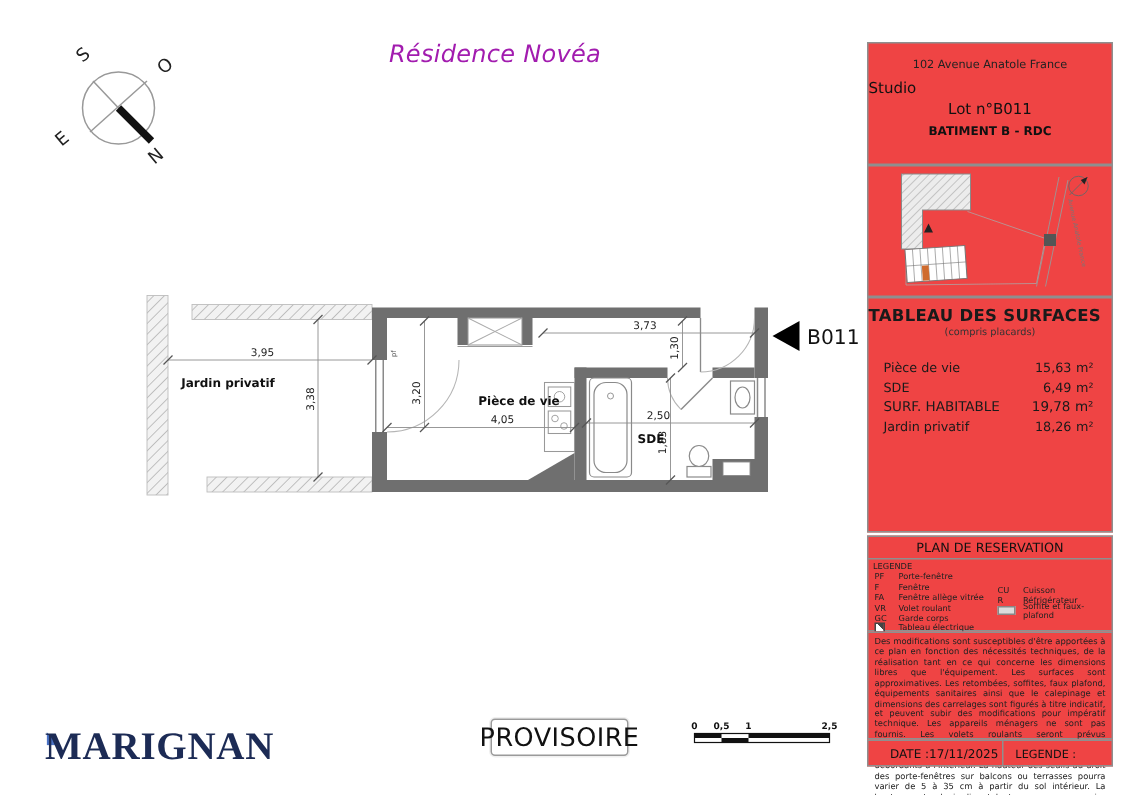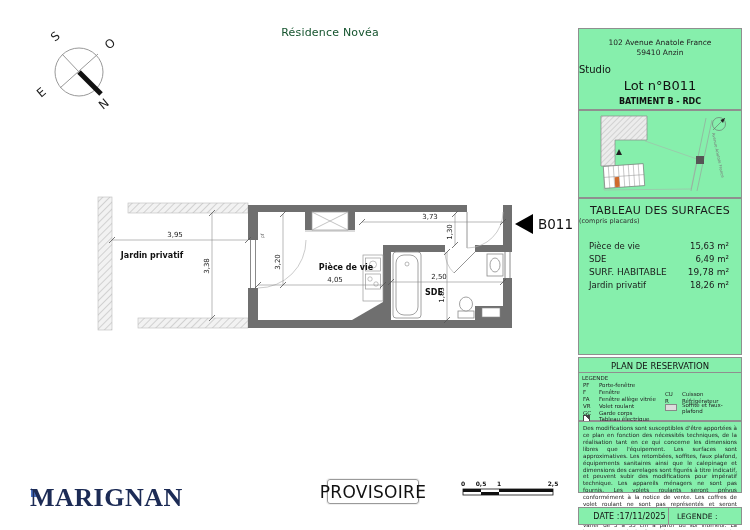--- a/index.html
+++ b/index.html
@@ -4,29 +4,29 @@
 <style>
   html,body{margin:0;padding:0;}
   body{
     width:750px;height:530px;position:relative;overflow:hidden;
     background:#ffffff;
     font-family:"DejaVu Sans","Liberation Sans",sans-serif;
     color:#1a1a1a;
   }
   .abs{position:absolute;}
   
-  .title{font-size:11px;color:#14532d;letter-spacing:.2px;}
+  .title{font-size:16px;color:#a21caf;letter-spacing:.2px;font-style:italic;}
   
-  .box{position:absolute;left:578px;width:164px;border:1px solid #8f8f8f;background:#86efac;box-sizing:border-box;}
+  .box{position:absolute;left:578px;width:164px;border:1px solid #8f8f8f;background:#ef4444;box-sizing:border-box;}
   .addr{font-size:7.5px;text-align:center;line-height:1.35;color:#222;}
   .unittype{font-size:10px;text-align:left;color:#111;}
-  .lot{font-size:13px;text-align:center;color:#111;}
+  .lot{font-size:10px;text-align:center;color:#111;}
   .bat{font-size:8px;font-weight:bold;text-align:center;color:#111;}
-  .surf-title{font-size:11px;font-weight:normal;text-align:center;letter-spacing:.2px;}
-  .surf-sub{font-size:6.5px;text-align:left;color:#333;}
+  .surf-title{font-size:11px;font-weight:bold;text-align:left;letter-spacing:.2px;}
+  .surf-sub{font-size:6.5px;text-align:center;color:#333;}
   .srow{display:flex;justify-content:space-between;align-items:baseline;padding:0 12px 0 10px;font-size:8.5px;height:13px;color:#1a1a1a;}
   .srow .val{display:flex;gap:3px;align-items:baseline;}
   .srow.bold{font-weight:normal;font-size:9px;}
   .resa{font-size:8.5px;text-align:center;padding-top:3px;color:#111;}
   .lg-title{font-size:5.5px;color:#222;padding:2px 0 1px 3px;}
   .lg-row{display:flex;align-items:center;height:6.8px;font-size:5.5px;color:#222;}
   .lg-abbr{width:20px;padding-left:4px;box-sizing:border-box;flex:none;}
   .lg-col-r{position:absolute;left:86px;top:9px;width:76px;}
   .lg-col-r .lg-abbr{width:17px;padding-left:0;}
   .swatch{width:10px;height:4.5px;background:#dcdcdc;border:.5px solid #888;display:inline-block;}
@@ -192,21 +192,20 @@
 
   <g>
     <polygon points="443,26 443,46 425,36" fill="#000"></polygon>
     <text x="448" y="41" font-size="13.5" fill="#111">B011</text>
   </g>
 </svg>
 
 <div class="box" style="top:28px;height:82px;">
   <div class="addr" style="margin-top:9px;">
     <div>102 Avenue Anatole France</div>
-    <div>59410 Anzin</div>
   </div>
   <div class="unittype" style="margin-top:6px;">Studio</div>
   <div class="lot" style="margin-top:3px;">Lot n°B011</div>
   <div class="bat" style="margin-top:4px;">BATIMENT B - RDC</div>
 </div>
 
 <div class="box" style="top:110px;height:88px;">
   <svg width="162" height="86" viewBox="0 0 162 86">
     <defs>
       <pattern id="hatchB" width="4" height="4" patternUnits="userSpaceOnUse" patternTransform="rotate(45)">
@@ -335,21 +334,21 @@
           <span>Soffite et faux-plafond</span>
         </div>
     </div>
   </div>
 </div>
 
 <div class="box" style="top:421px;height:72px;">
   <div class="disclaimer">Des modifications sont susceptibles d'être apportées à ce plan en fonction des nécessités techniques, de la réalisation tant en ce qui concerne les dimensions libres que l'équipement. Les surfaces sont approximatives. Les retombées, soffites, faux plafond, équipements sanitaires ainsi que le calepinage et dimensions des carrelages sont figurés à titre indicatif, et peuvent subir des modifications pour impératif technique. Les appareils ménagers ne sont pas fournis. Les volets roulants seront prévus conformément à la notice de vente. Les coffres de volet roulant ne sont pas représentés et seront débordants à l'intérieur. La hauteur des seuils au droit des porte-fenêtres sur balcons ou terrasses pourra varier de 5 à 35 cm à partir du sol intérieur. La hauteur entre le jardin et la terrasse pourra varier entre 0 et 60 cm. Les jardins ne seront pas nécessairement plats et pourront comporter des talus et des pentes.</div>
 </div>
 
-<div class="box" style="top:507px;height:18px;display:flex;padding-left:12px;">
+<div class="box" style="top:493px;height:18px;display:flex;padding-left:12px;">
   <div class="datecell">DATE :17/11/2025</div>
   <div class="indcell">LEGENDE :</div>
 </div>
 
 <div class="logo-accent"></div>
 <div class="abs logo" style="left:30px;top:483px;">
   <span class="m">MARIGNAN</span>
 </div>
 
 <div class="provisoire">

